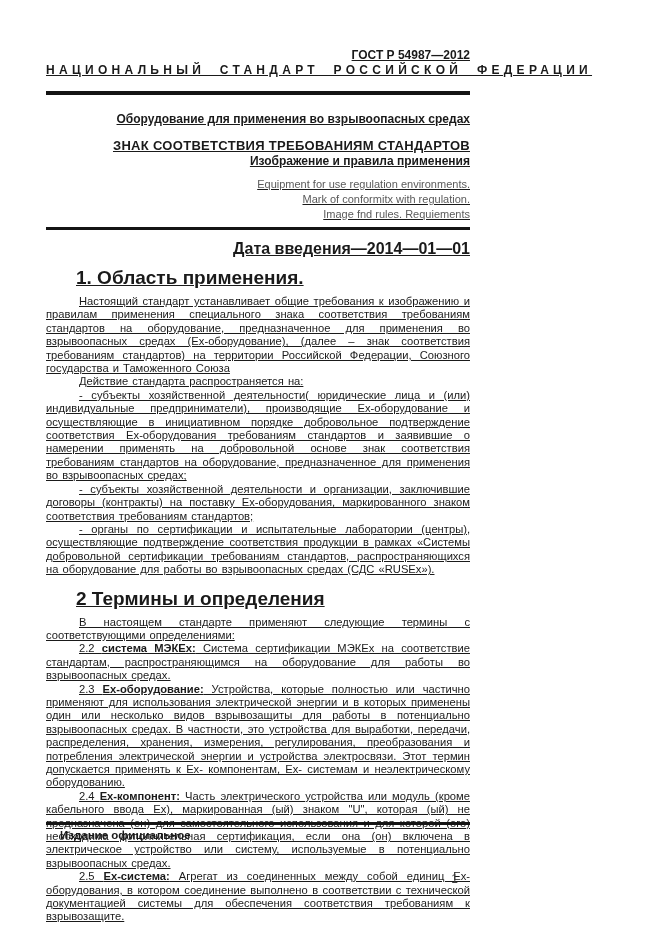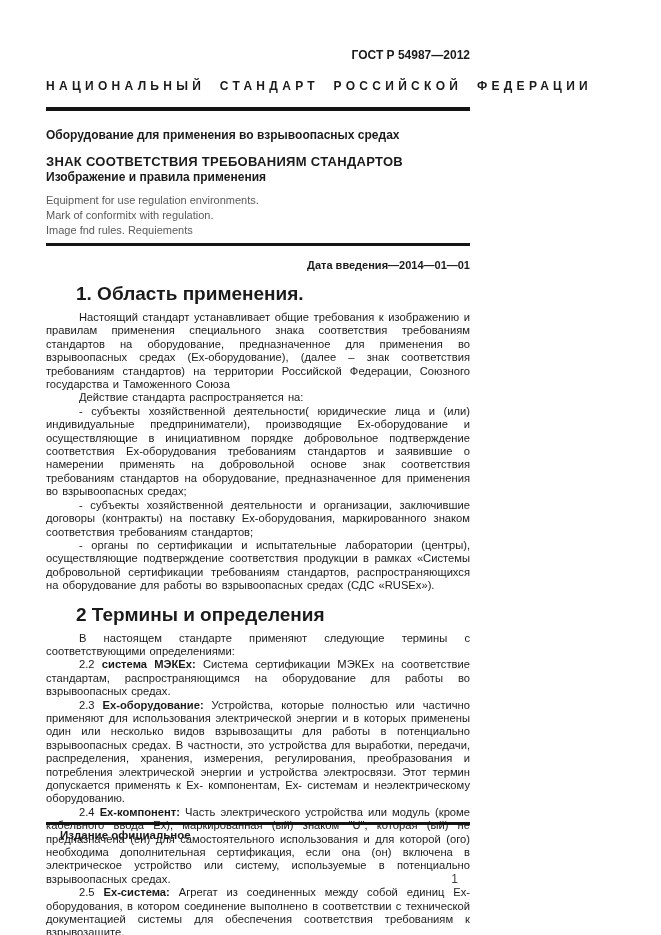--- a/index.html
+++ b/index.html
@@ -9,51 +9,52 @@
     font-family: "Liberation Sans", sans-serif;
     color: #1a1a1a;
     position: relative;
     overflow: hidden;
   }
   .page {
     box-sizing: border-box;
     width: 540px; height: 935px;
     padding: 48px 70px 8px 46px;
     position: relative;
+    text-decoration: underline;
   }
   .doc-code {
     text-align: right;
     font-weight: bold;
     font-size: 12px;
     line-height: 14px;
   }
   .std-type {
-    margin-top: 16px;
+    margin-top: 0;
     font-weight: bold;
     font-size: 12px;
     line-height: 16px;
     letter-spacing: 4.3px;
     word-spacing: 7px;
     text-align: left;
     white-space: nowrap;
   }
   .rule { background: #141414; }
   .rule-top { height: 4px; margin-top: 13px; }
   .rule-mid { height: 3px; margin-top: 5px; }
-  .title-block { text-align: left; }
+  .title-block { text-align: right; }
   .tb-subject   { margin-top: 17px; font-weight: bold; font-size: 12px; line-height: 15px; }
   .tb-main      { margin-top: 11px; font-weight: bold; font-size: 13px; line-height: 16px; letter-spacing: 0.3px; }
   .tb-sub       { font-weight: bold; font-size: 12px; line-height: 15px; }
   .tb-sub2      { font-weight: bold; font-size: 12px; line-height: 15px; }
   .tb-en        { margin-top: 8px; color: #5a5a5a; font-size: 11px; line-height: 15px; }
   .date-line {
     margin-top: 12px;
     text-align: right;
     font-weight: bold;
-    font-size: 11px;
+    font-size: 16px;
     line-height: 14px;
   }
   .sec-h {
     margin: 13px 0 0 30px;
     font-weight: bold;
     font-size: 19px;
     line-height: 17px;
   }
   .body-block { margin-top: 9px; }
   .body-p {

